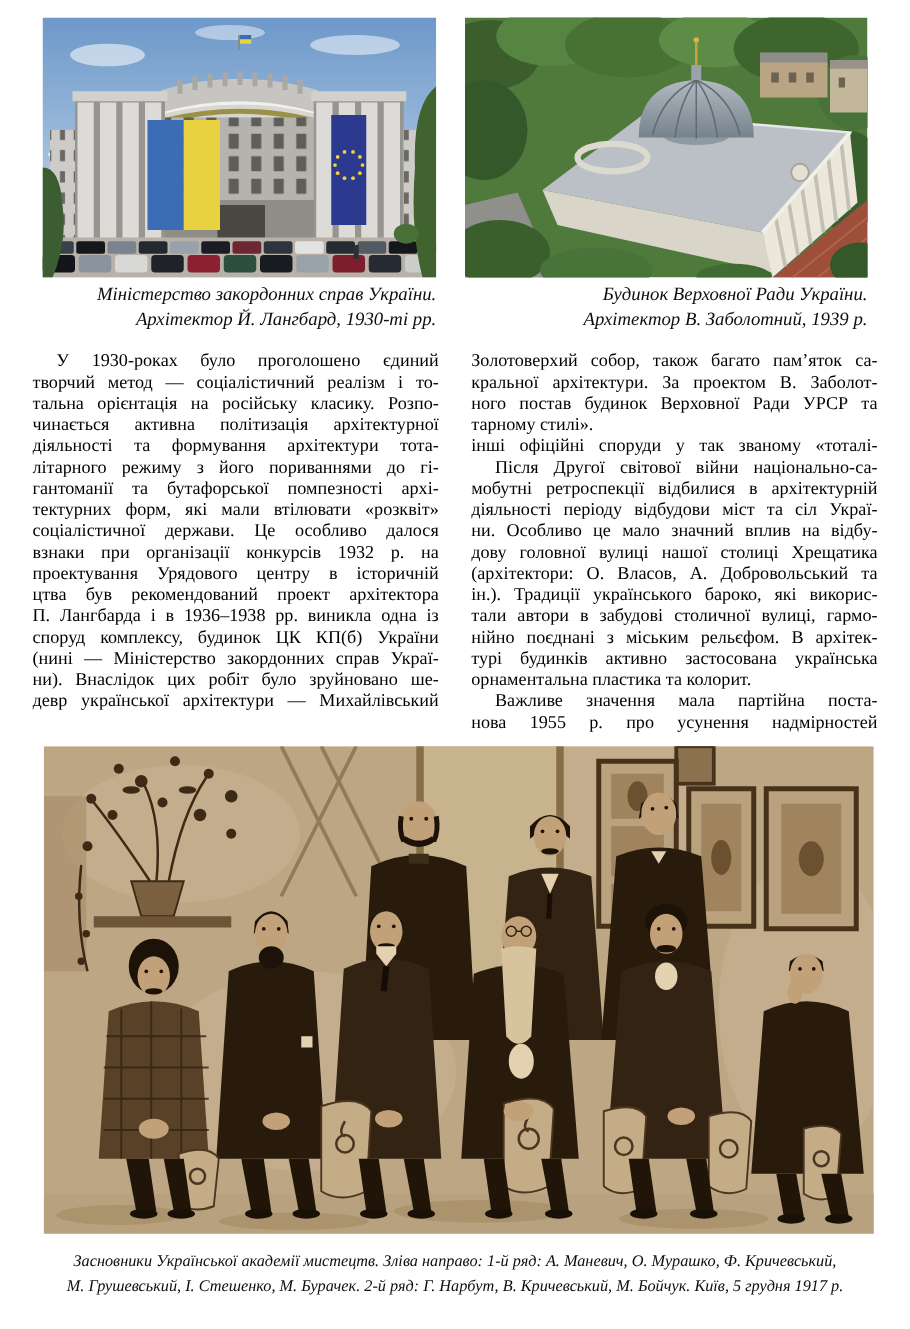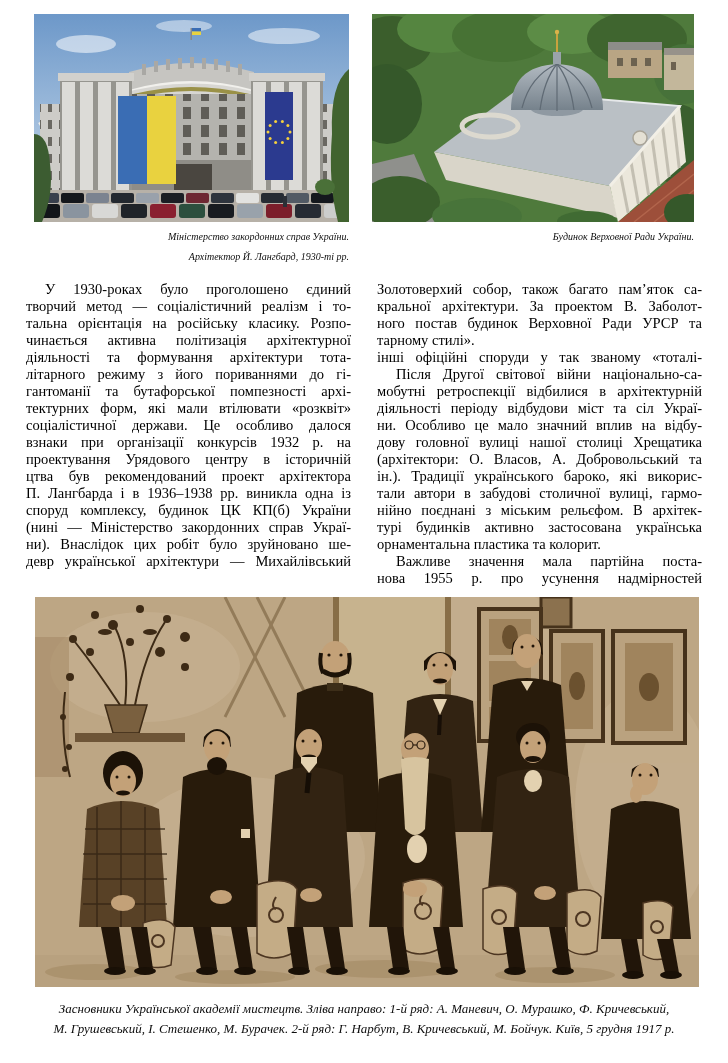--- a/index.html
+++ b/index.html
@@ -6,21 +6,21 @@
   .page{
     position:relative;width:728px;height:1063px;background:#ffffff;
     font-family:"Liberation Serif", serif;color:#000;overflow:hidden;
   }
   figure.fig{position:absolute;margin:0;padding:0;}
   figure.fig svg{display:block;width:100%;height:100%;}
   .fig-mfa{left:34px;top:14px;width:315px;height:208px;}
   .fig-rada{left:372px;top:14px;width:322px;height:208px;}
   .fig-founders{left:35px;top:597px;width:664px;height:390px;}
 
-  .caption{position:absolute;font-style:italic;font-size:10px;line-height:19.5px;color:#0d0d0d;}
+  .caption{position:absolute;font-style:italic;font-size:15px;line-height:19.5px;color:#0d0d0d;}
   .cap-left{left:34px;top:227px;width:315px;text-align:right;}
   .cap-right{left:372px;top:227px;width:322px;text-align:right;}
   .cap-bottom{left:16px;top:999px;width:696px;text-align:center;font-size:13px;line-height:20px;}
 
   .body-cols{position:absolute;left:26px;top:281px;width:676px;display:flex;gap:26px;
     font-size:14.5px;line-height:17px;}
   .col{width:332px;}
   .line{text-align:justify;text-align-last:justify;height:17px;overflow:hidden;}
   .line.ind{text-indent:19px;}
   .line.nolast{text-align-last:left;}
@@ -225,20 +225,21 @@
       </g>
     </svg>
   </figure>
 
   <div class="caption cap-left">
       <div class="cap-line">Міністерство закордонних справ України.</div>
       <div class="cap-line">Архітектор Й. Лангбард, 1930-ті рр.</div>
     </div>
   <div class="caption cap-right">
       <div class="cap-line">Будинок Верховної Ради України.</div>
+      <div class="cap-line">Архітектор В. Заболотний, 1939 р.</div>
     </div>
 
   <div class="body-cols">
     <div class="col">
         <div class="line ind">У 1930-роках було проголошено єдиний</div>
         <div class="line">творчий метод — соціалістичний реалізм і то-</div>
         <div class="line">тальна орієнтація на російську класику. Розпо-</div>
         <div class="line">чинається активна політизація архітектурної</div>
         <div class="line">діяльності та формування архітектури тота-</div>
         <div class="line">літарного режиму з його пориваннями до гі-</div>

